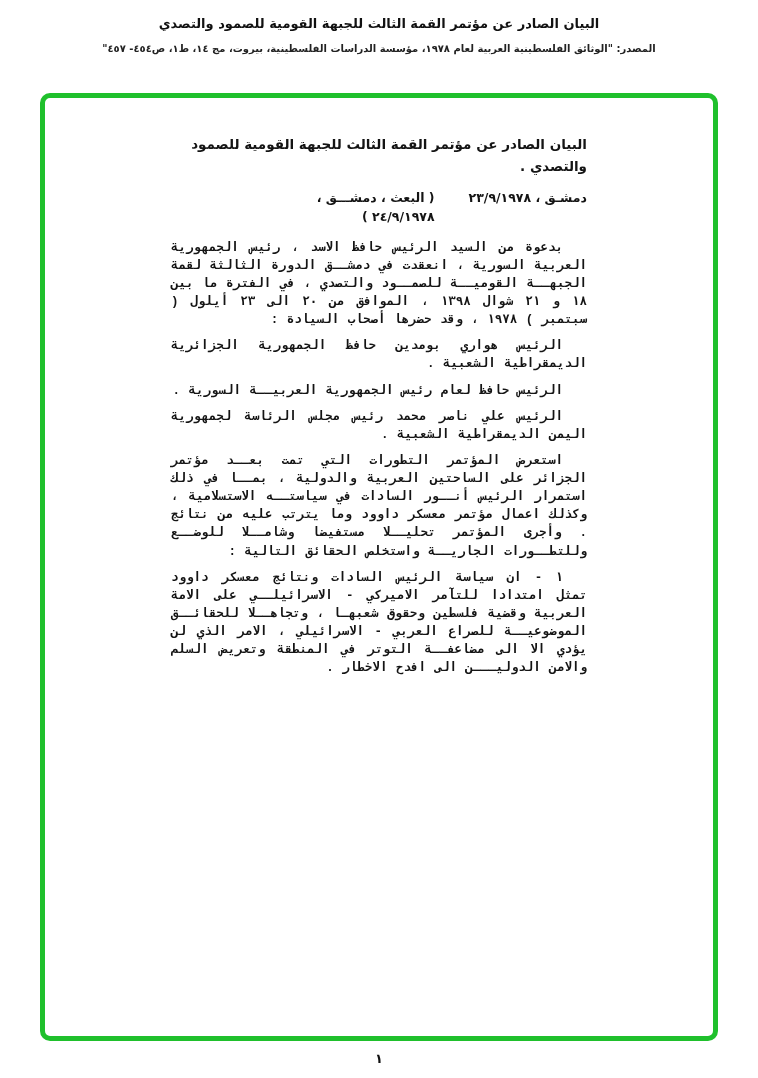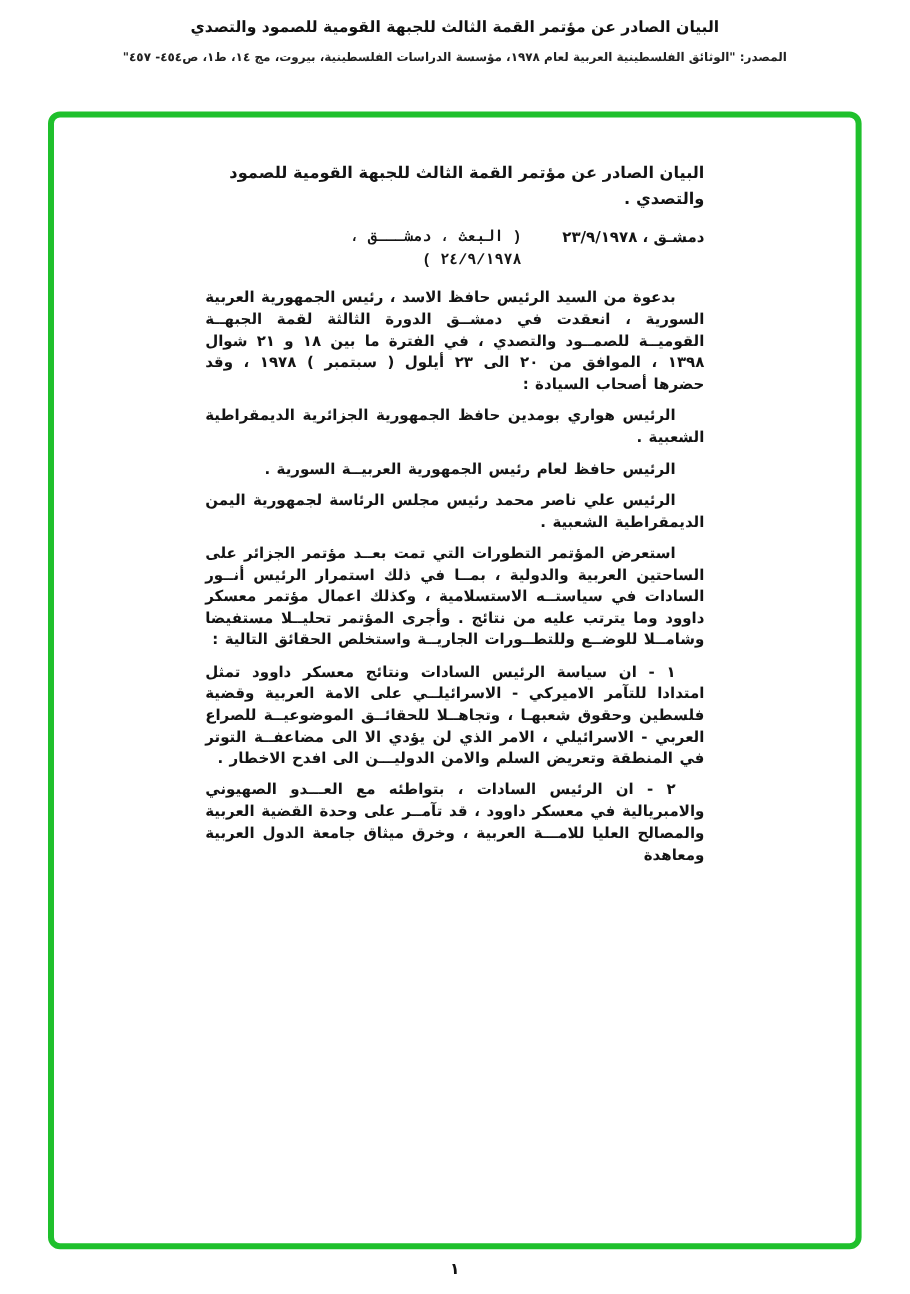--- a/index.html
+++ b/index.html
@@ -54,29 +54,30 @@
   }
   .dateline {
     display: flex;
     direction: rtl;
     gap: 34px;
     font-size: 12.5px;
     font-weight: bold;
     line-height: 1.5;
     margin-bottom: 12px;
   }
-  .dateline .d-left { max-width: 168px; font-family: Liberation Mono, monospace; }
+  .dateline .d-left { max-width: 168px; }
   .para {
     font-size: 12.5px;
     font-weight: bold;
     line-height: 1.45;
     text-align: justify;
     text-indent: 24px;
     margin-bottom: 8px;
     word-spacing: 1px;
+    font-family: Liberation Mono, monospace;
   }
   .page-number {
     position: absolute;
     left: 0; right: 0;
     bottom: 12px;
     text-align: center;
     font-size: 13px;
     font-weight: bold;
     color: #111;
   }
@@ -97,17 +98,16 @@
       <span class="d-right">دمشـق ، ٢٣/٩/١٩٧٨</span>
       <span class="d-left">( البعث ، دمشـــق ، ٢٤/٩/١٩٧٨ )</span>
     </div>
 
     <div class="para">بدعوة من السيد الرئيس حافظ الاسد ، رئيس الجمهورية العربية السورية ، انعقدت في دمشــق الدورة الثالثة لقمة الجبهــة القوميــة للصمــود والتصدي ، في الفترة ما بين ١٨ و ٢١ شوال ١٣٩٨ ، الموافق من ٢٠ الى ٢٣ أيلول ( سبتمبر ) ١٩٧٨ ، وقد حضرها أصحاب السيادة :</div>
     <div class="para">الرئيس هواري بومدين حافظ الجمهورية الجزائرية الديمقراطية الشعبية .</div>
     <div class="para">الرئيس حافظ لعام رئيس الجمهورية العربيــة السورية .</div>
     <div class="para">الرئيس علي ناصر محمد رئيس مجلس الرئاسة لجمهورية اليمن الديمقراطية الشعبية .</div>
     <div class="para">استعرض المؤتمر التطورات التي تمت بعــد مؤتمر الجزائر على الساحتين العربية والدولية ، بمــا في ذلك استمرار الرئيس أنــور السادات في سياستــه الاستسلامية ، وكذلك اعمال مؤتمر معسكر داوود وما يترتب عليه من نتائج . وأجرى المؤتمر تحليــلا مستفيضا وشامــلا للوضــع وللتطــورات الجاريــة واستخلص الحقائق التالية :</div>
     <div class="para">١ - ان سياسة الرئيس السادات ونتائج معسكر داوود تمثل امتدادا للتآمر الاميركي - الاسرائيلــي على الامة العربية وقضية فلسطين وحقوق شعبهـا ، وتجاهــلا للحقائــق الموضوعيــة للصراع العربي - الاسرائيلي ، الامر الذي لن يؤدي الا الى مضاعفــة التوتر في المنطقة وتعريض السلم والامن الدوليـــن الى افدح الاخطار .</div>
-    <div class="para">٢ - ان الرئيس السادات ، بتواطئه مع العـــدو الصهيوني والامبريالية في معسكر داوود ، قد تآمــر على وحدة القضية العربية والمصالح العليا للامـــة العربية ، وخرق ميثاق جامعة الدول العربية ومعاهدة</div>
   </div>
 </div>
 
 <div class="page-number">١</div>
 
 </body></html>

